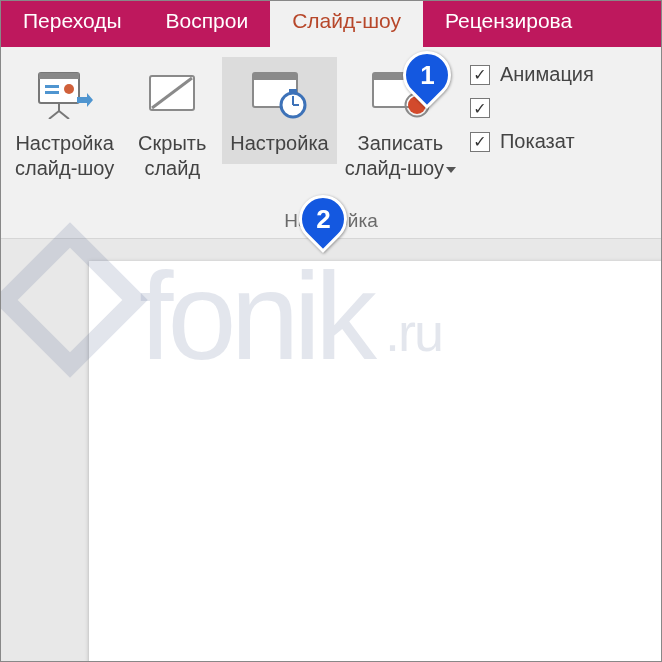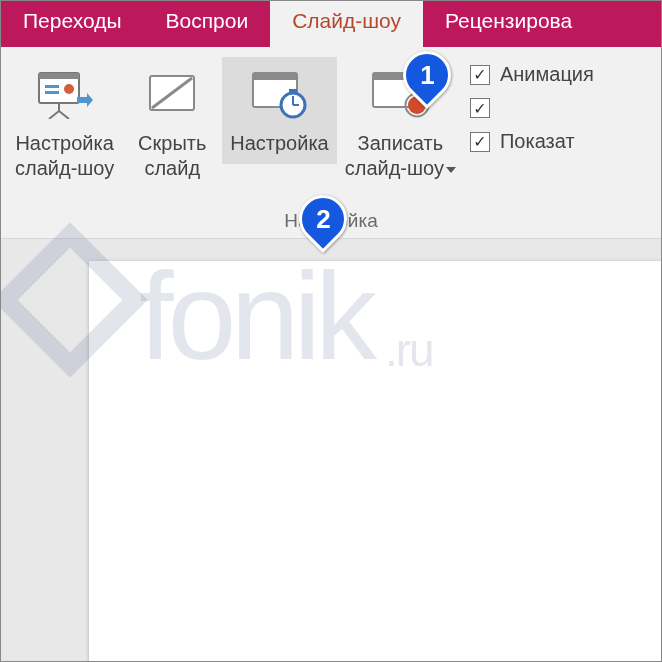--- a/index.html
+++ b/index.html
@@ -135,21 +135,21 @@
     top: 244px;
     font-size: 124px;
     font-family: Verdana, Geneva, sans-serif;
     letter-spacing: -6px;
     color: rgba(60,80,130,.14);
     display: flex;
     gap: 14px;
     pointer-events: none;
     z-index: 50;
   }
-  .watermark .wm-ru { font-size: 46px; letter-spacing: -2px; align-self: flex-end; margin-bottom: 10px; }
+  .watermark .wm-ru { font-size: 54px; letter-spacing: -2px; align-self: flex-end; margin-bottom: 24px; }
   .wm-diamond {
     width: 110px;
     height: 110px;
     position: relative;
     opacity: .5;
   }
   .wm-diamond::before {
     content: "";
     position: absolute;
     inset: 0;

